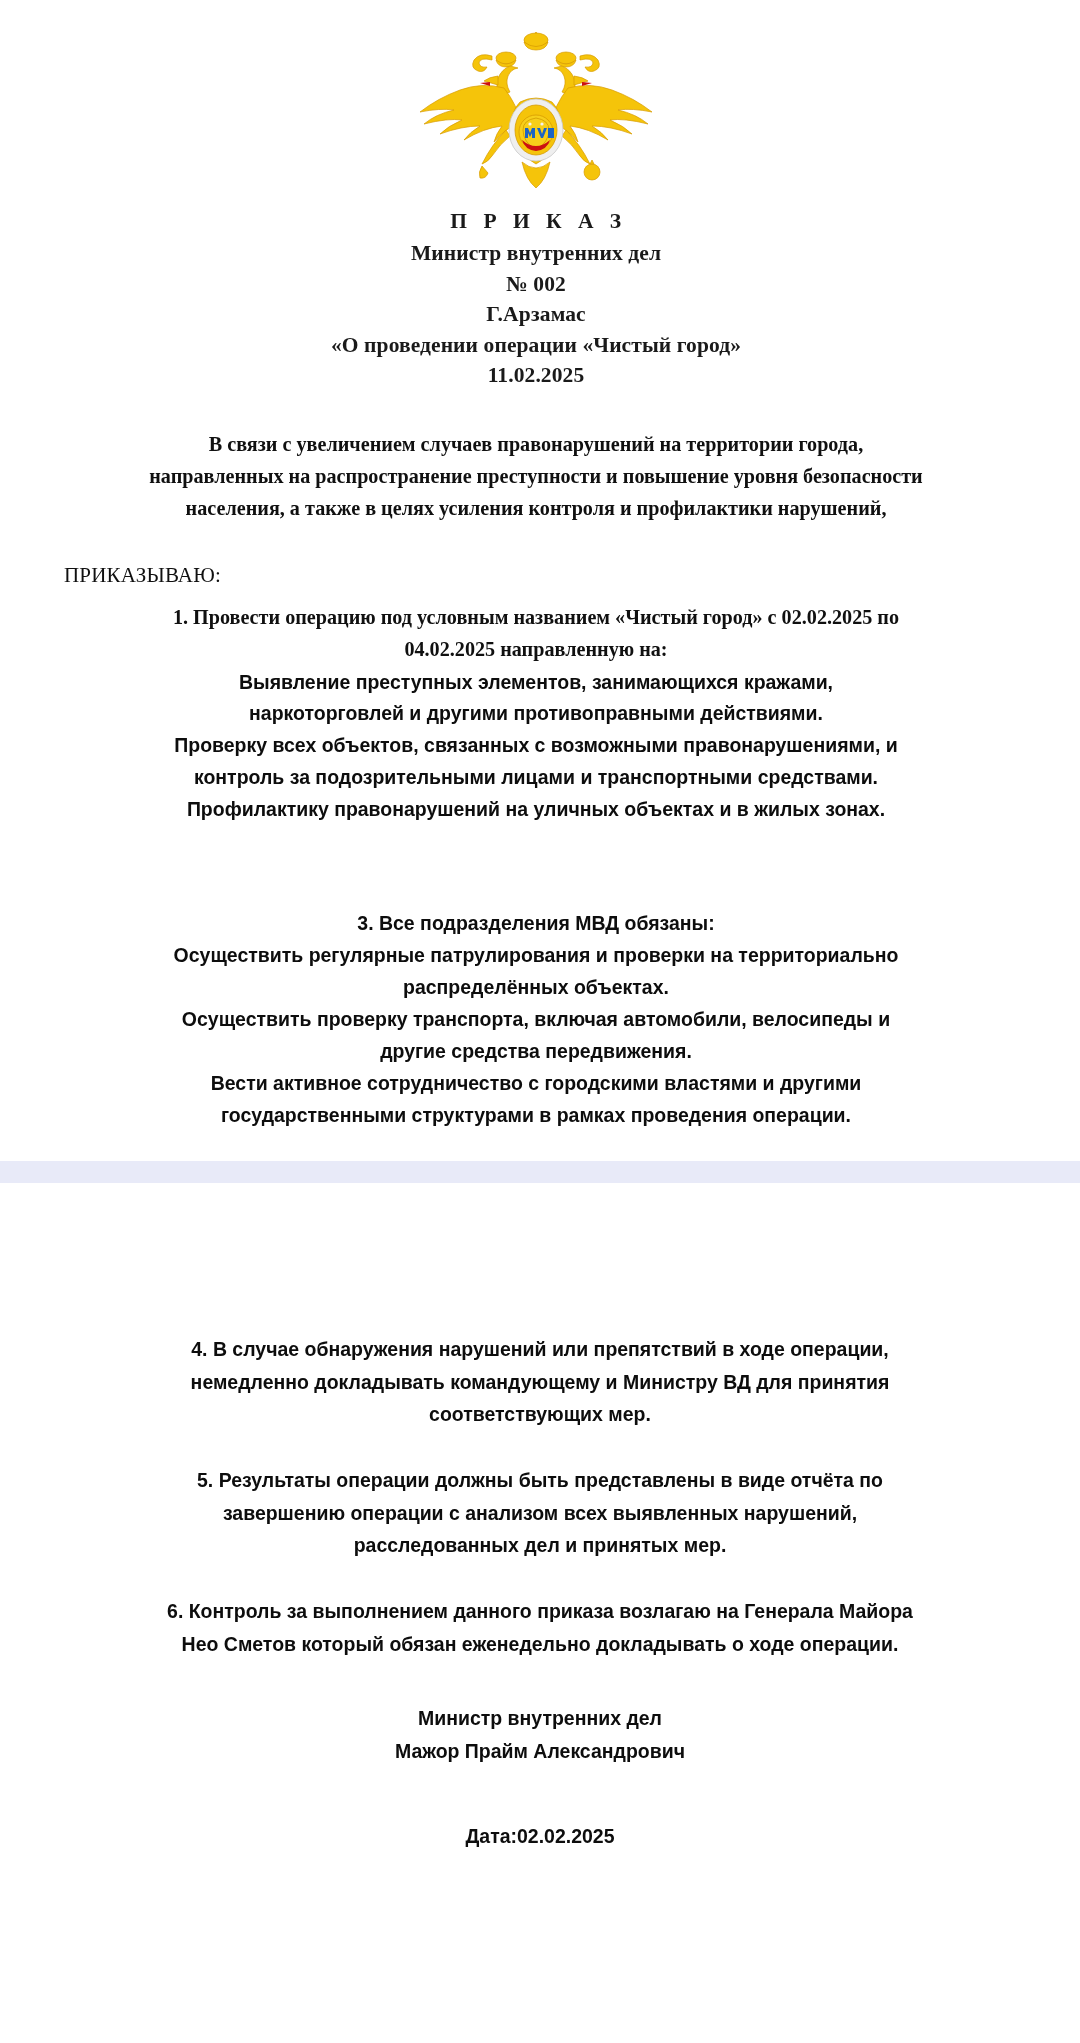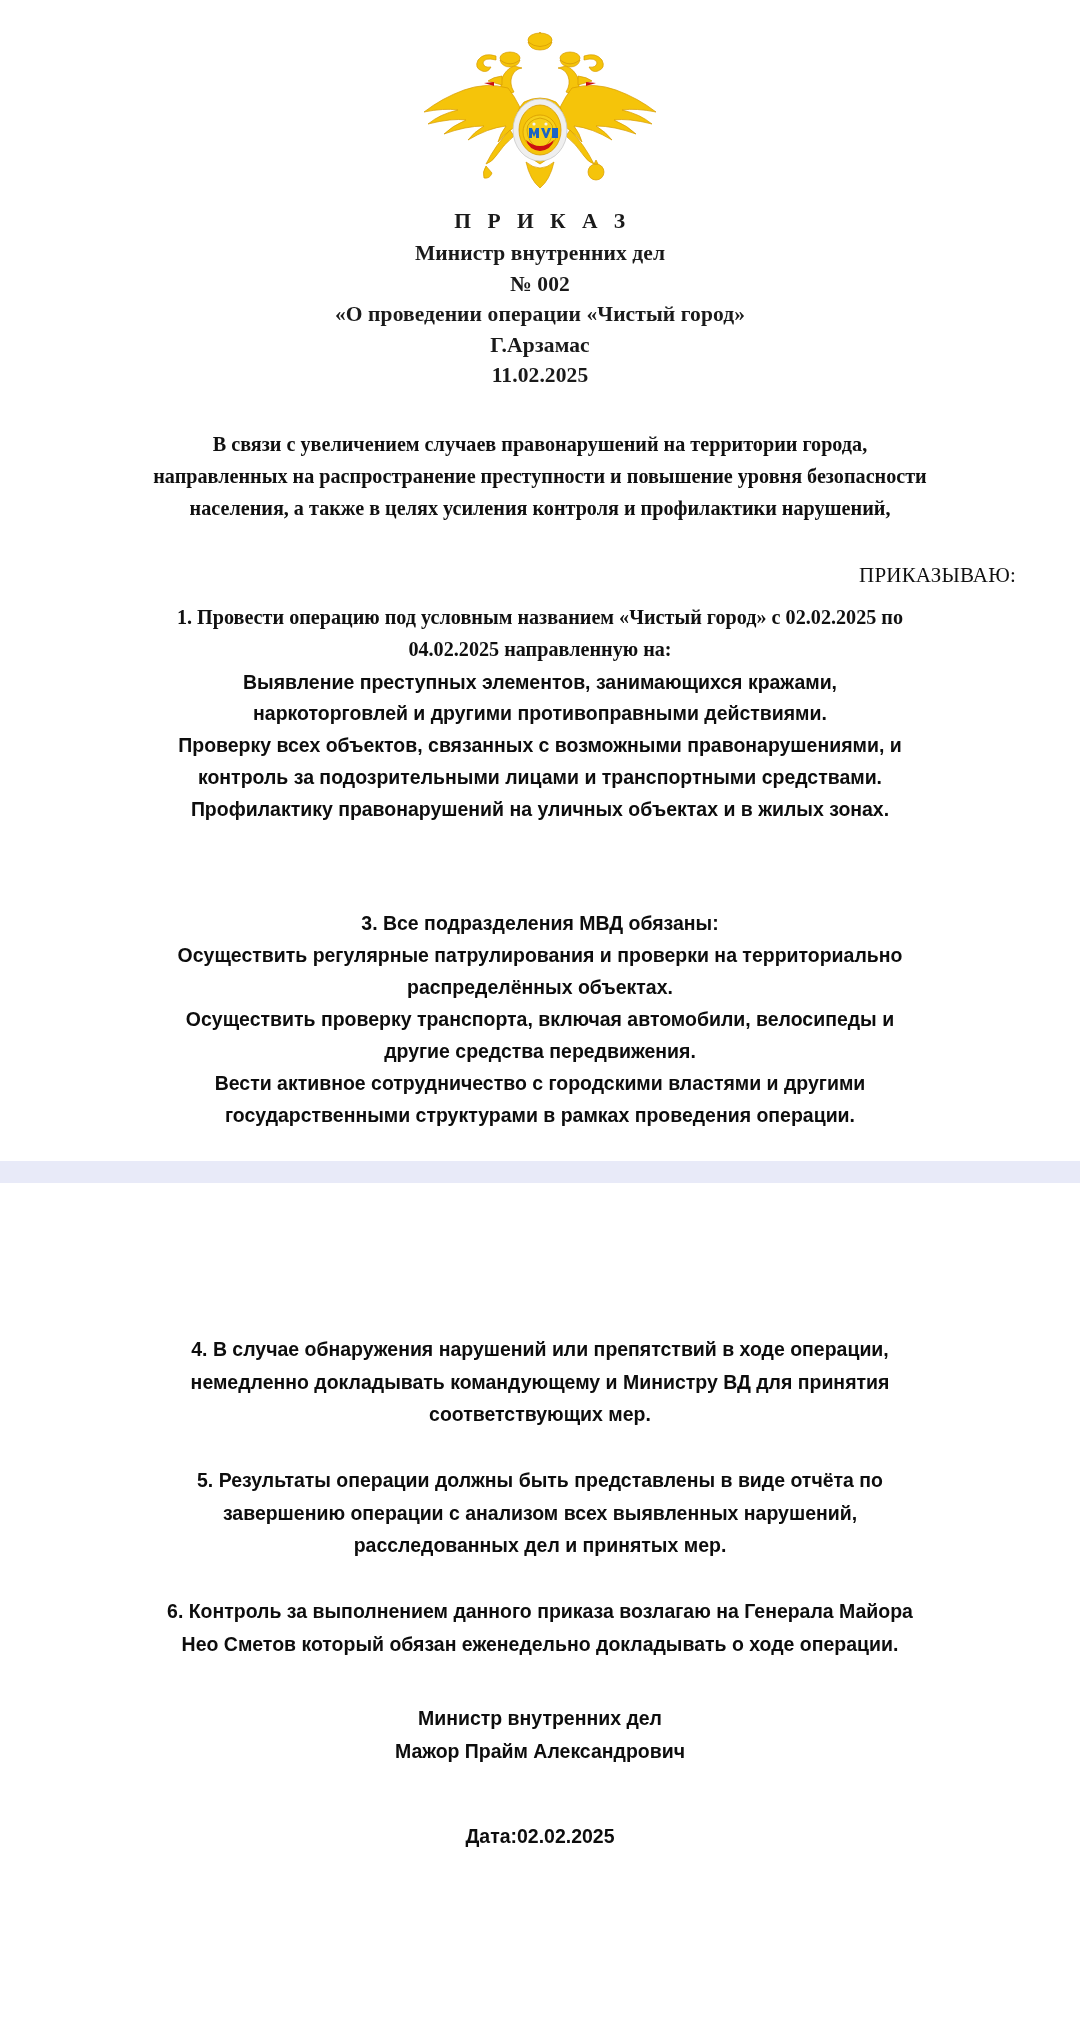--- a/index.html
+++ b/index.html
@@ -21,21 +21,21 @@
     position: relative;
   }
 
   
   .page {
     width: 1080px;
     background: #ffffff;
     box-sizing: border-box;
   }
   .page-one {
-    padding: 0 0 30px 0;
+    padding: 0 8px 30px 0;
     min-height: 1050px;
   }
   .page-gap {
     height: 22px;
     background: #e8eaf8;
     width: 100%;
   }
   .page-two {
     padding: 150px 0 40px 0;
     min-height: 950px;
@@ -88,21 +88,21 @@
     line-height: 1.52;
     color: #101010;
     transform: scaleX(0.96);
     transform-origin: center;
   }
   .para-lead {
     margin-top: 38px;
     margin-bottom: 0;
   }
   .order-word {
-    text-align: right;
+    text-align: left;
     font-family: "Liberation Serif", "DejaVu Serif", serif;
     font-weight: normal;
     font-size: 21px;
     margin-top: 38px;
     color: #101010;
     letter-spacing: 0.2px;
   }
   .sect {
     margin-top: 14px;
   }
@@ -227,22 +227,22 @@
 
         <path d="M104 56 l-10 1 l10 3z" fill="#cc1111"></path>
         <path d="M196 56 l10 1 l-10 3z" fill="#cc1111"></path>
       </svg>
     </div>
 
     <div class="heading-block">
       <div class="h-line h-title">П Р И К А З</div>
       <div class="h-line">Министр внутренних дел</div>
       <div class="h-line">№ 002</div>
+      <div class="h-line">Г.Арзамас</div>
       <div class="h-line">«О проведении операции «Чистый город»</div>
-      <div class="h-line">Г.Арзамас</div>
       <div class="h-line">11.02.2025</div>
     </div>
 
     <div class="body-area">
 
       <div class="para para-lead">
         <div>В связи с увеличением случаев правонарушений на территории города,</div>
         <div>направленных на распространение преступности и повышение уровня безопасности</div>
         <div>населения, а также в целях усиления контроля и профилактики нарушений,</div>
       </div>

